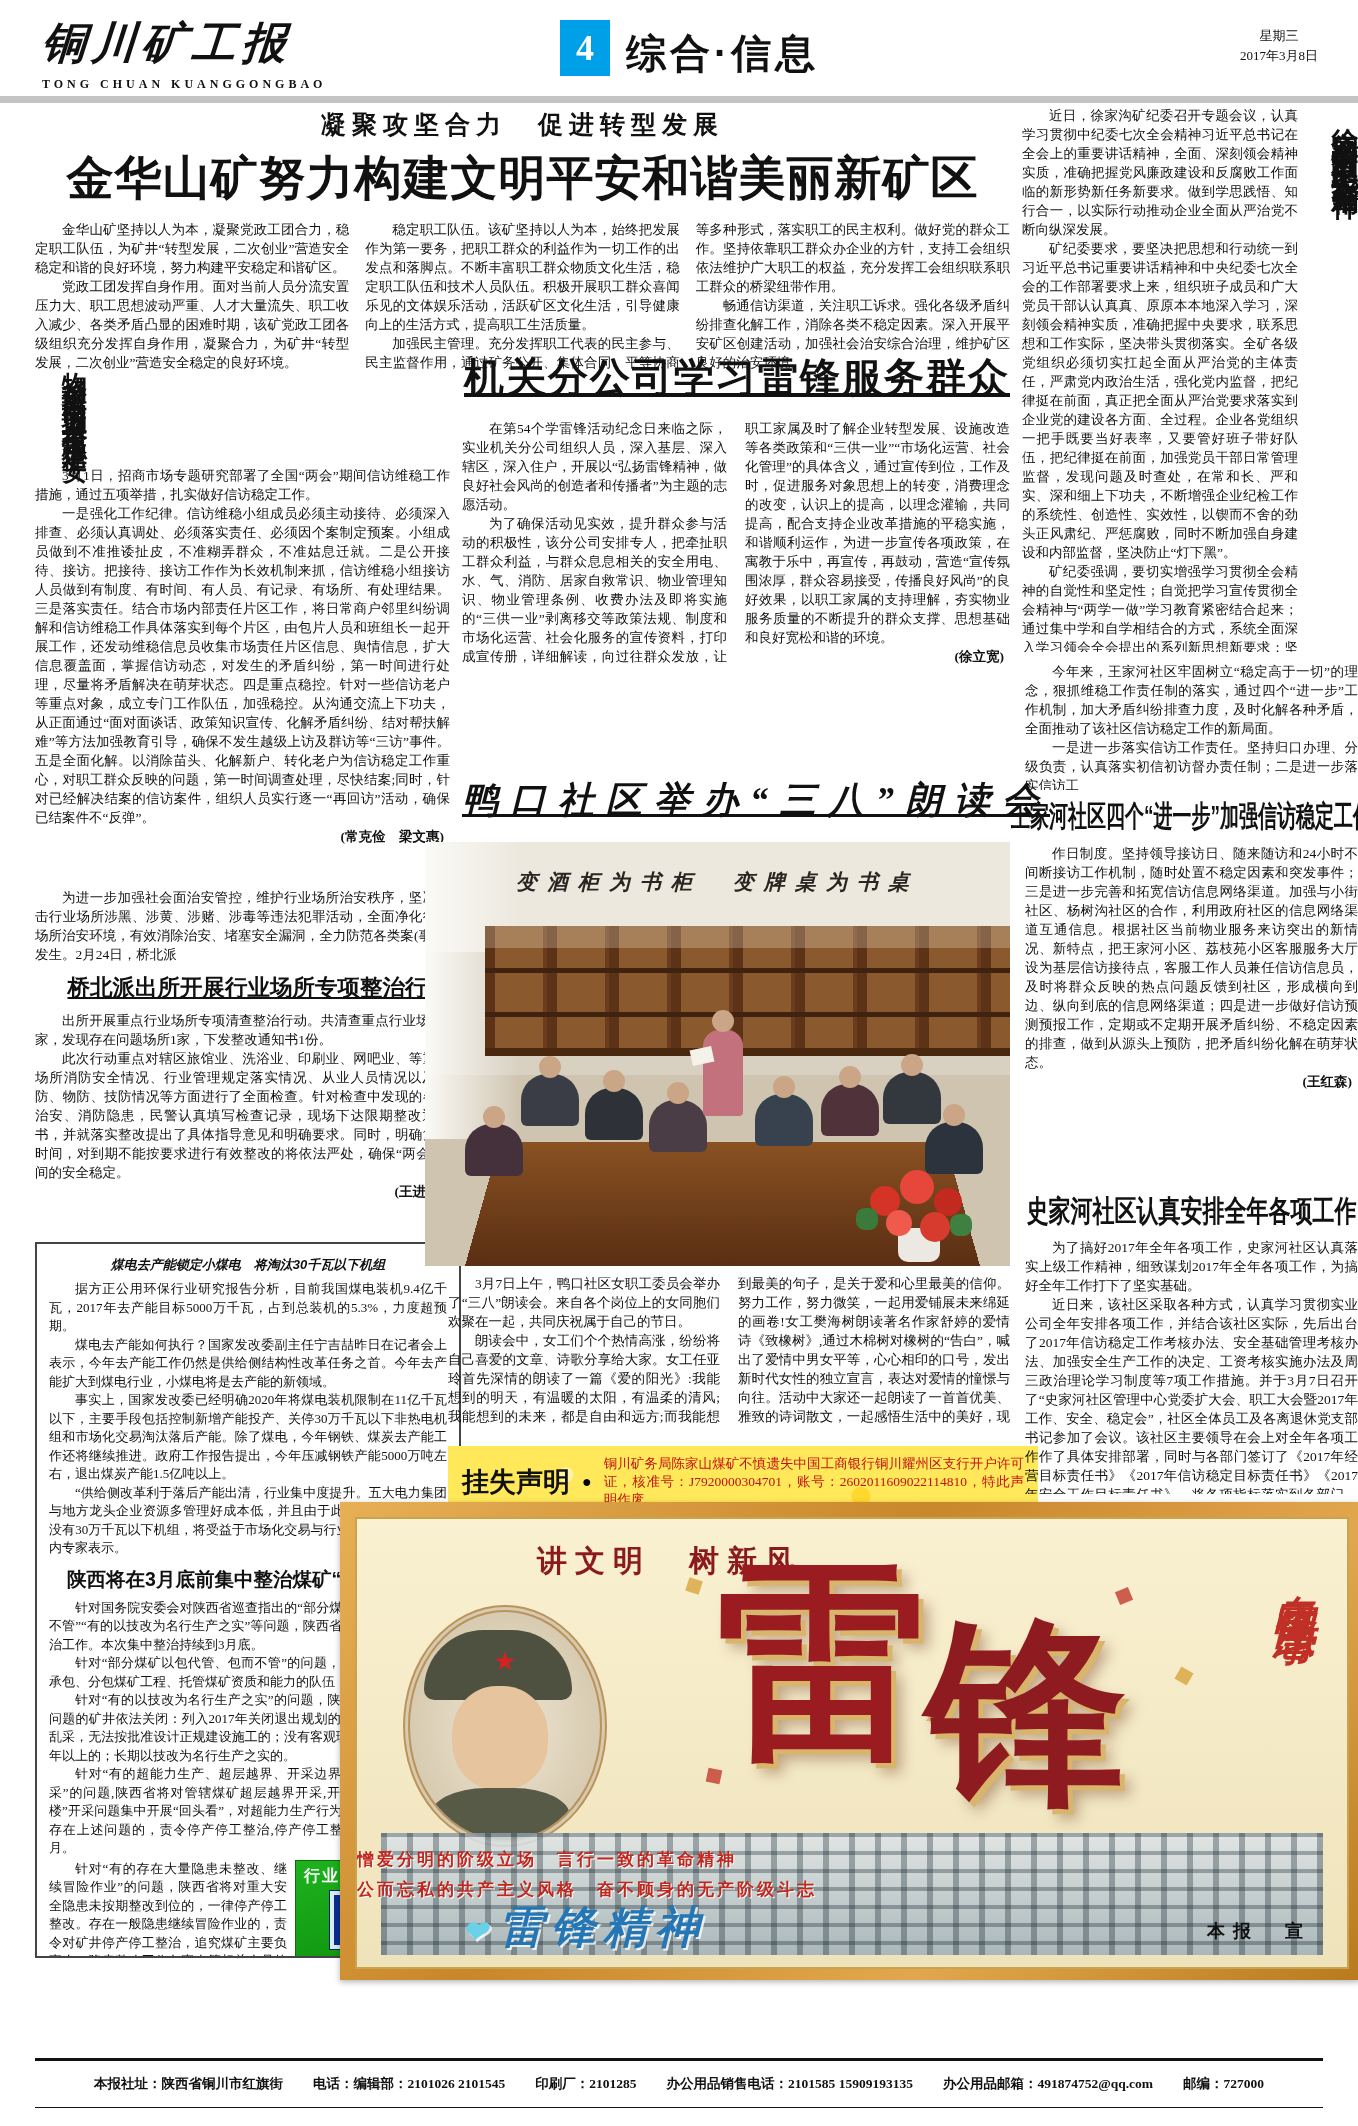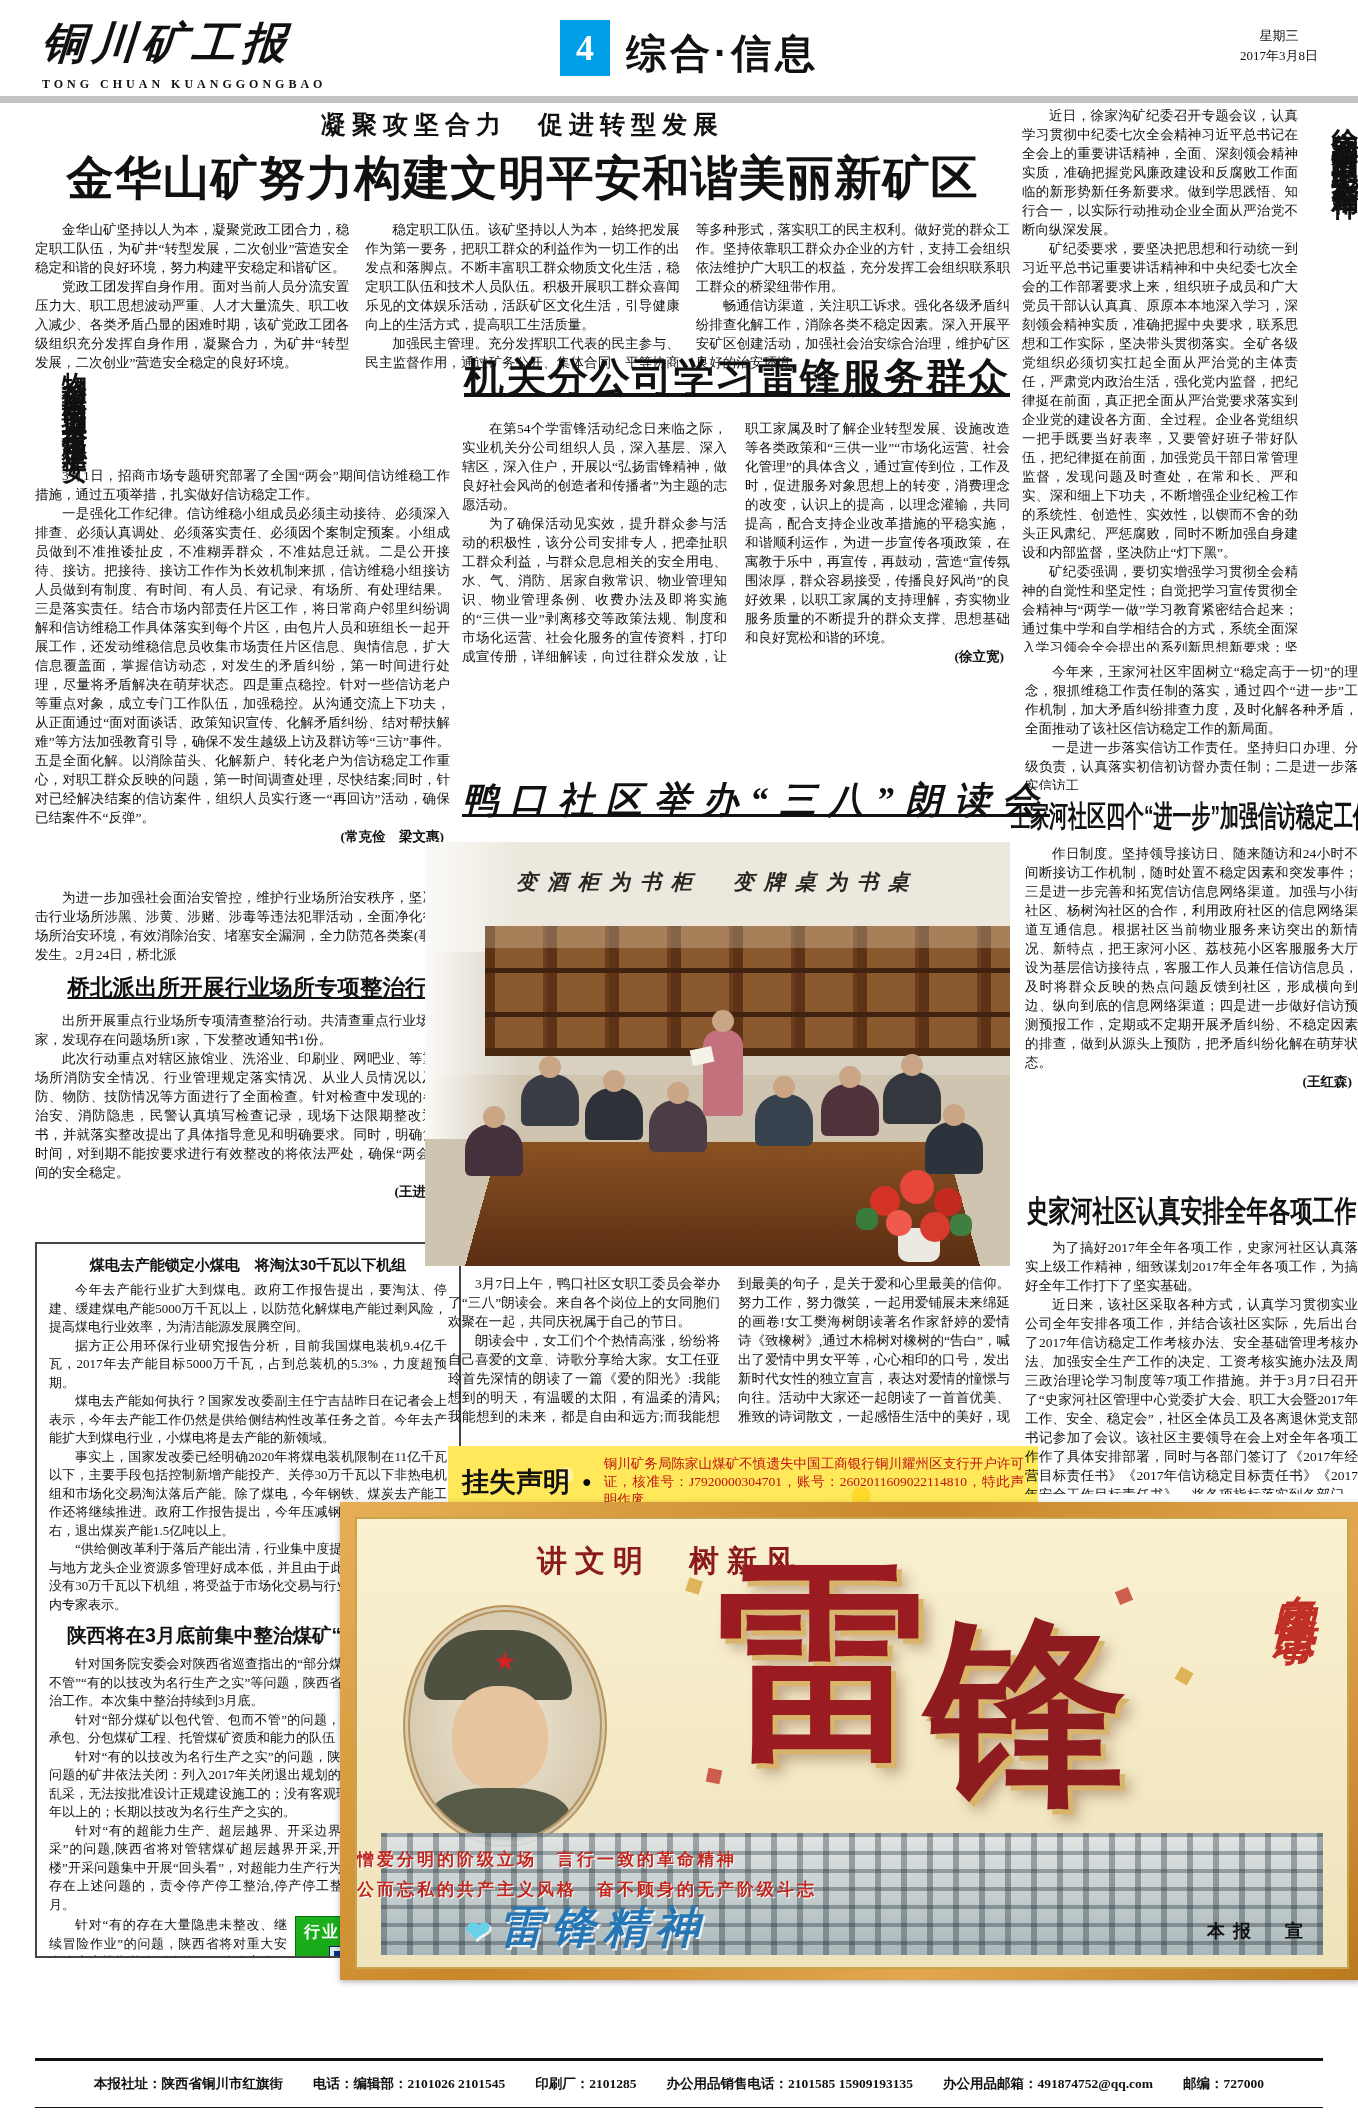--- a/index.html
+++ b/index.html
@@ -157,23 +157,22 @@
       </div>
     <div class="h-serif" style="font-size:22.5px;margin:8px 0;white-space:nowrap;">桥北派出所开展行业场所专项整治行动</div>
     <div class="body-text">
         <p>出所开展重点行业场所专项清查整治行动。共清查重点行业场所6家，发现存在问题场所1家，下发整改通知书1份。</p>
         <p>此次行动重点对辖区旅馆业、洗浴业、印刷业、网吧业、等重点场所消防安全情况、行业管理规定落实情况、从业人员情况以及人防、物防、技防情况等方面进行了全面检查。针对检查中发现的各类治安、消防隐患，民警认真填写检查记录，现场下达限期整改通知书，并就落实整改提出了具体指导意见和明确要求。同时，明确复查时间，对到期不能按要求进行有效整改的将依法严处，确保“两会”期间的安全稳定。</p>
       </div>
     <div class="byline">(王进京)</div>
   </div>
 
   <div class="abs frame-box clip" style="left:35px;top:1242px;width:398px;height:690px;">
-    <div class="h-sans" style="font-size:15px;white-space:nowrap;">煤电去产能锁定小煤电　将淘汰30千瓦以下机组</div>
+    <div class="h-sans" style="font-size:13px;white-space:nowrap;font-style:italic;">煤电去产能锁定小煤电　将淘汰30千瓦以下机组</div>
     <div class="body-text" style="margin-top:6px;">
-        <p>今年去产能行业扩大到煤电。政府工作报告提出，要淘汰、停建、缓建煤电产能5000万千瓦以上，以防范化解煤电产能过剩风险，提高煤电行业效率，为清洁能源发展腾空间。</p>
         <p>据方正公用环保行业研究报告分析，目前我国煤电装机9.4亿千瓦，2017年去产能目标5000万千瓦，占到总装机的5.3%，力度超预期。</p>
         <p>煤电去产能如何执行？国家发改委副主任宁吉喆昨日在记者会上表示，今年去产能工作仍然是供给侧结构性改革任务之首。今年去产能扩大到煤电行业，小煤电将是去产能的新领域。</p>
         <p>事实上，国家发改委已经明确2020年将煤电装机限制在11亿千瓦以下，主要手段包括控制新增产能投产、关停30万千瓦以下非热电机组和市场化交易淘汰落后产能。除了煤电，今年钢铁、煤炭去产能工作还将继续推进。政府工作报告提出，今年压减钢铁产能5000万吨左右，退出煤炭产能1.5亿吨以上。</p>
         <p>“供给侧改革利于落后产能出清，行业集中度提升。五大电力集团与地方龙头企业资源多管理好成本低，并且由于此前‘上大压小’基本没有30万千瓦以下机组，将受益于市场化交易与行业集中度提升。”业内专家表示。</p>
       </div>
     <div class="h-sans" style="font-size:19.5px;margin:8px 0 6px 0;white-space:nowrap;">陕西将在3月底前集中整治煤矿“四类”问题</div>
     <div class="body-text">
         <p>针对国务院安委会对陕西省巡查指出的“部分煤矿以包代管、包而不管”“有的以技改为名行生产之实”等问题，陕西省将开展煤矿集中整治工作。本次集中整治持续到3月底。</p>
         <p>针对“部分煤矿以包代管、包而不管”的问题，陕西省将对不具备承包、分包煤矿工程、托管煤矿资质和能力的队伍，全面清理清退。</p>
         <p>针对“有的以技改为名行生产之实”的问题，陕西省将对存在下列问题的矿井依法关闭：列入2017年关闭退出规划的；以改造为名胡挖乱采，无法按批准设计正规建设施工的；没有客观理由，超建设工期1年以上的；长期以技改为名行生产之实的。</p>

